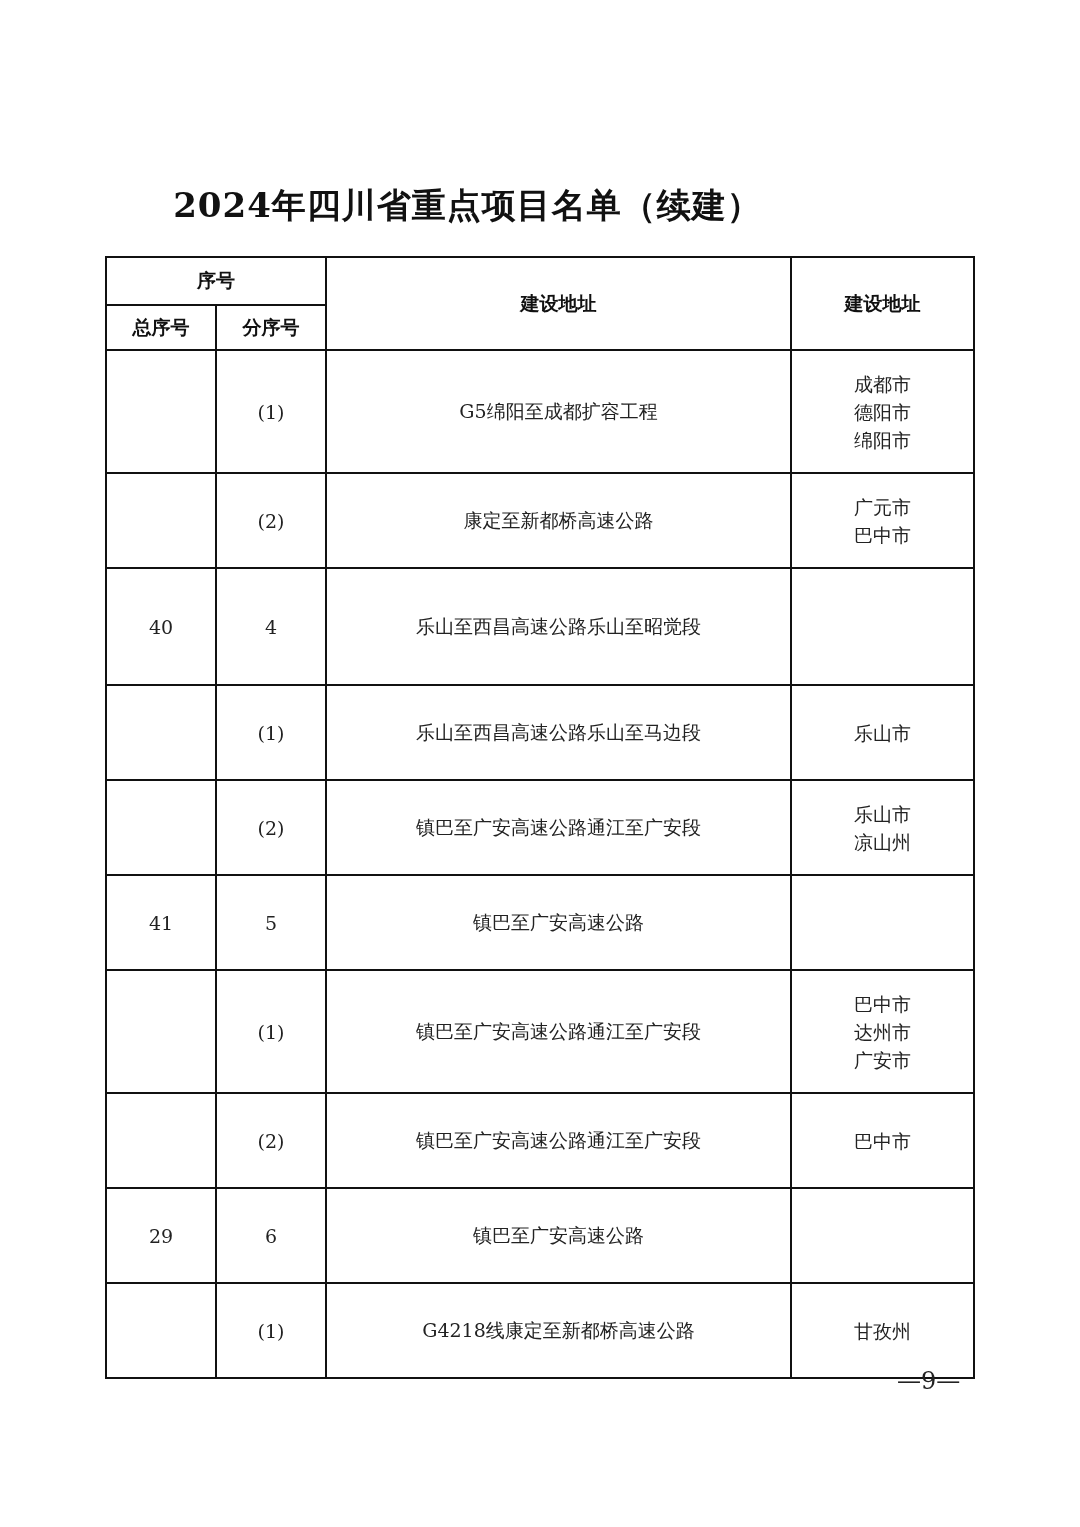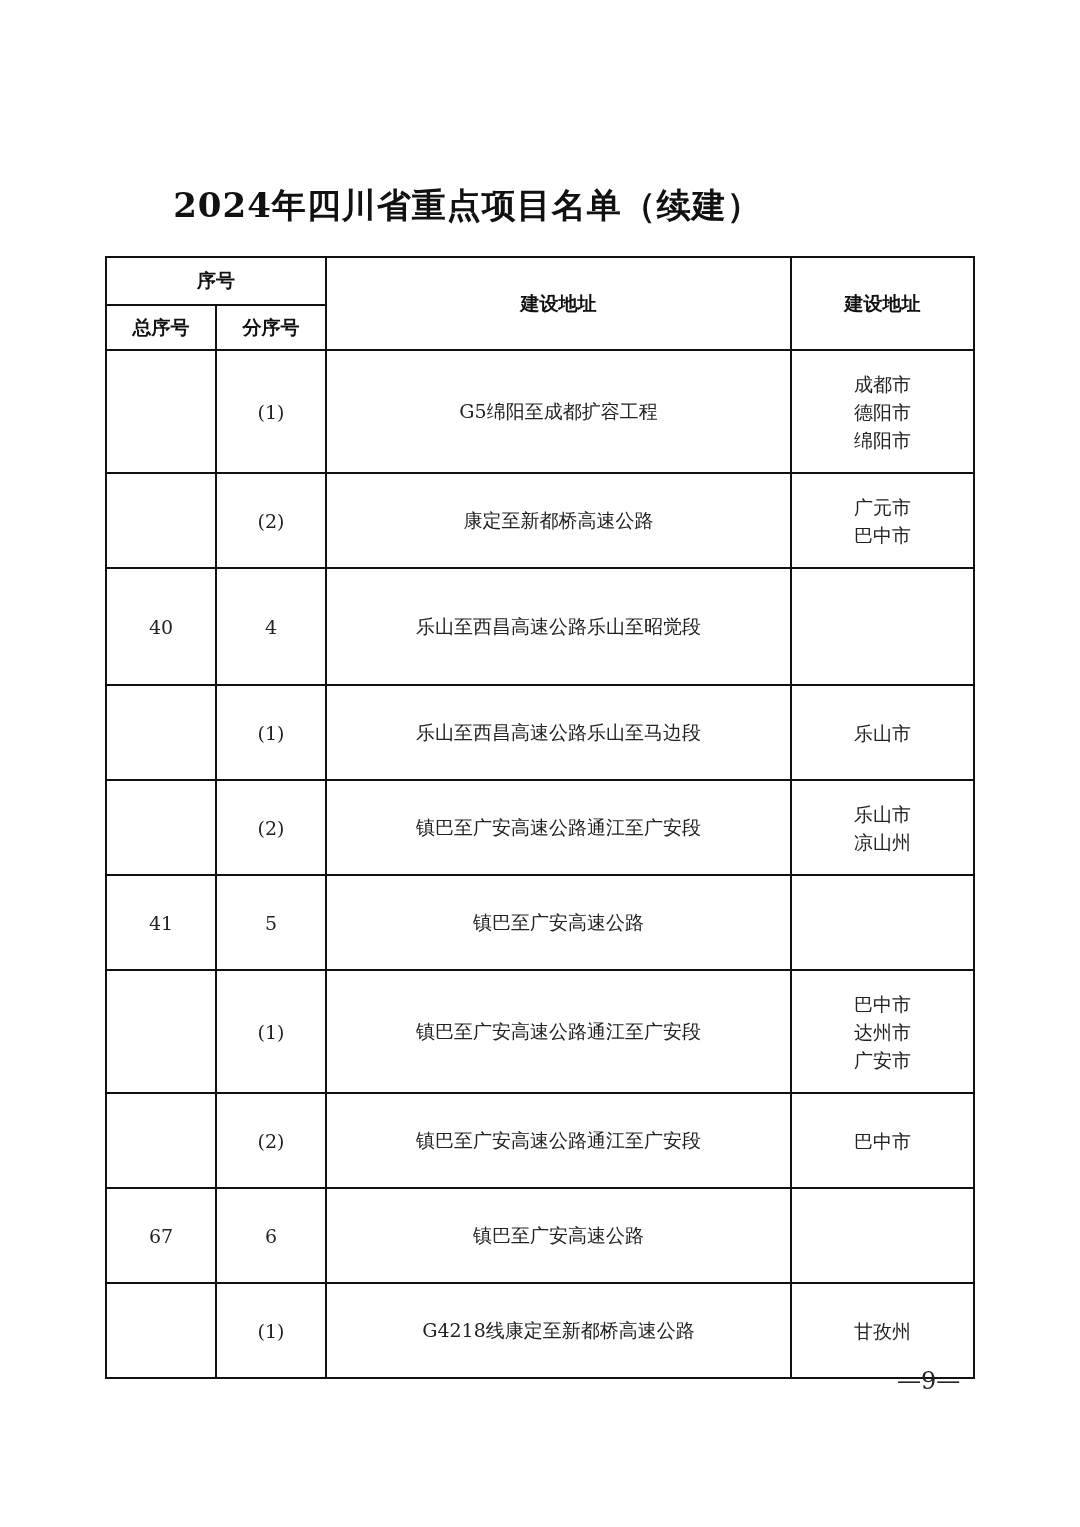--- a/index.html
+++ b/index.html
@@ -84,21 +84,21 @@
         <td class="name">镇巴至广安高速公路通江至广安段</td>
         <td class="addr">巴中市<br>达州市<br>广安市</td>
       </tr>
       <tr style="height: 95px;">
         <td class="c"></td>
         <td class="c">(2)</td>
         <td class="name">镇巴至广安高速公路通江至广安段</td>
         <td class="addr">巴中市</td>
       </tr>
       <tr style="height: 95px;">
-        <td class="c">67</td>
+        <td class="c">29</td>
         <td class="c">6</td>
         <td class="name">镇巴至广安高速公路</td>
         <td class="addr"></td>
       </tr>
       <tr style="height: 95px;">
         <td class="c"></td>
         <td class="c">(1)</td>
         <td class="name">G4218线康定至新都桥高速公路</td>
         <td class="addr">甘孜州</td>
       </tr>

